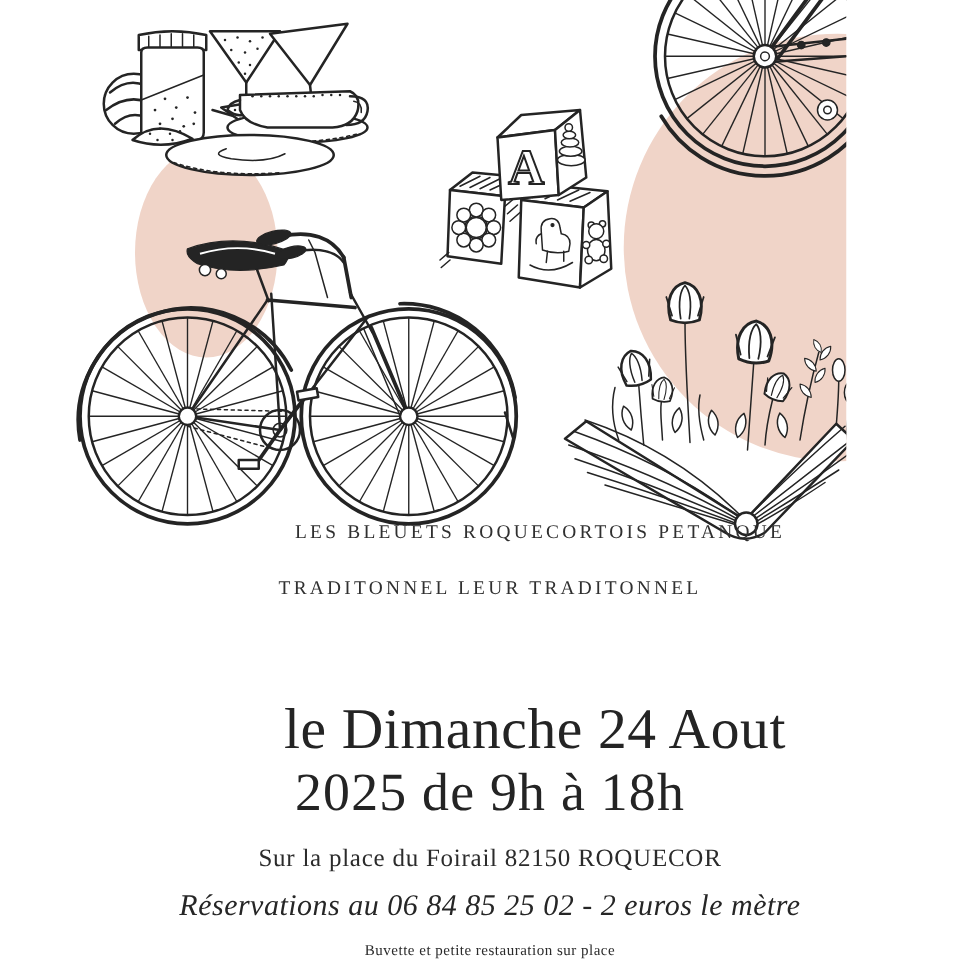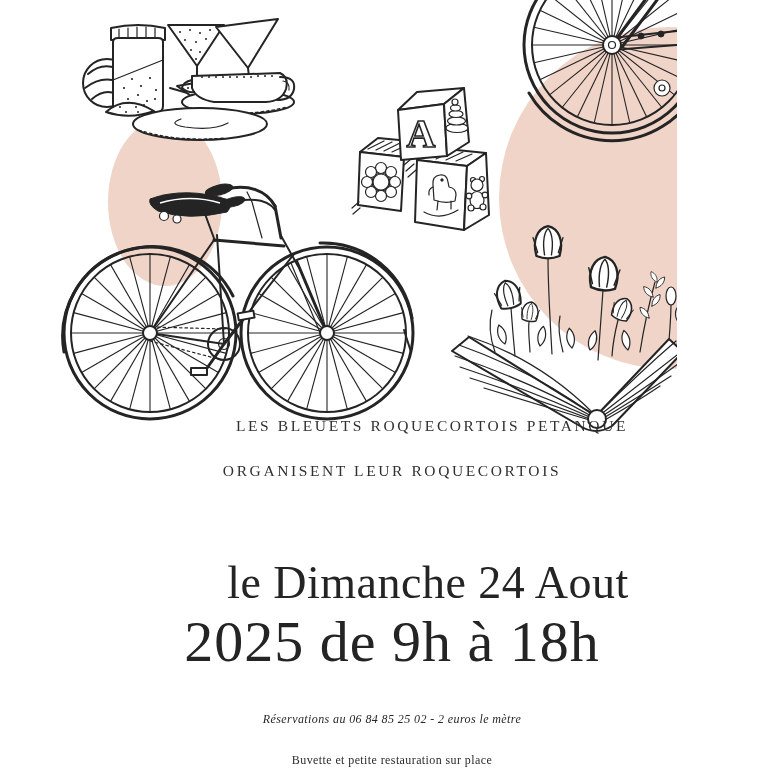--- a/index.html
+++ b/index.html
@@ -20,23 +20,23 @@
   .dash{stroke-dasharray:2.5,3;}
   .blockA{font-family:"Liberation Serif",serif;font-weight:bold;font-size:40px;
           fill:#ffffff;stroke:#242424;stroke-width:1.6;}
   
   .tline{position:absolute;left:0;width:100%;text-align:center;white-space:nowrap;line-height:1;}
   .org{font-size:15.5px;letter-spacing:2.6px;color:#303030;}
   .org1{top:418px;margin-left:40px;}
   .org2{top:463px;}
   .title{top:499px;font-size:47px;letter-spacing:1.5px;color:#242424;}
   .dateline{top:560px;font-size:46px;letter-spacing:0.5px;color:#242424;padding-left:36px;}
-  .timeline{top:613px;font-size:58px;letter-spacing:1px;color:#242424;}
+  .timeline{top:613px;font-size:43px;letter-spacing:1px;color:#242424;}
   .loc{top:677px;font-size:20px;letter-spacing:0.6px;color:#2b2b2b;}
-  .resv{top:713px;font-size:12px;font-style:italic;letter-spacing:0.4px;color:#262626;}
+  .resv{top:713px;font-size:24px;font-style:italic;letter-spacing:0.4px;color:#262626;}
   .footer{top:754px;font-size:12px;letter-spacing:0.4px;color:#2b2b2b;}
 </style>
 </head>
 <body>
 
 <div class="poster">
 
   <svg class="art" viewBox="0 0 784 440" xmlns="http://www.w3.org/2000/svg">
     <defs>
       <clipPath id="clipright">
@@ -379,18 +379,19 @@
       <ellipse class="lnf thin" cx="456.5" cy="121" rx="9" ry="4"></ellipse>
       <ellipse class="lnf thin" cx="456" cy="114" rx="7" ry="3.5"></ellipse>
       <ellipse class="lnf thin" cx="455.5" cy="108" rx="5" ry="3"></ellipse>
       <circle class="lnf thin" cx="455" cy="102" r="3"></circle>
 
       <path class="ln thin" d="M 404,165 L 411,159 M 406,171 L 414,164 M 408,177 L 416,170 M 352,208 L 359,202 M 353,214 L 360,208"></path>
     </g>
   </svg>
 
   <div class="tline org org1">LES BLEUETS ROQUECORTOIS PETANQUE</div>
-  <div class="tline org org2">ORGANISENT LEUR ROQUECORTOIS</div>
+  <div class="tline org org2">TRADITONNEL LEUR TRADITONNEL</div>
   <div class="tline dateline">le Dimanche 24 Aout</div>
   <div class="tline timeline">2025 de 9h à 18h</div>
+  <div class="tline loc">Sur la place du Foirail 82150 ROQUECOR</div>
   <div class="tline resv">Réservations au 06 84 85 25 02 - 2 euros le mètre</div>
   <div class="tline footer">Buvette et petite restauration sur place</div>
 </div>
 
 </body></html>

